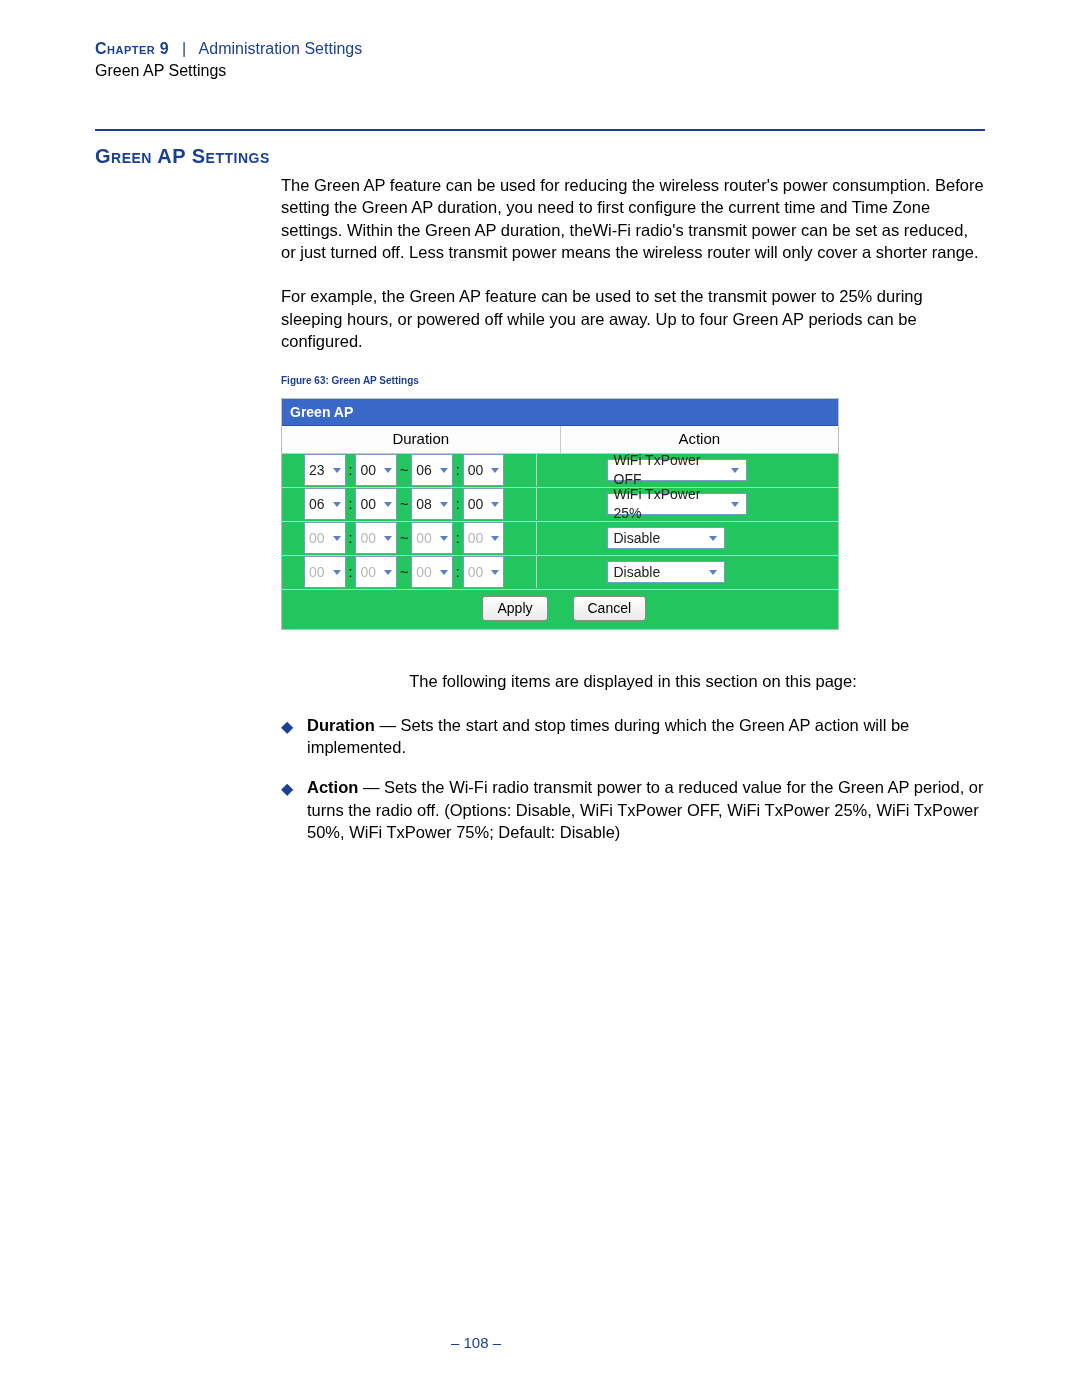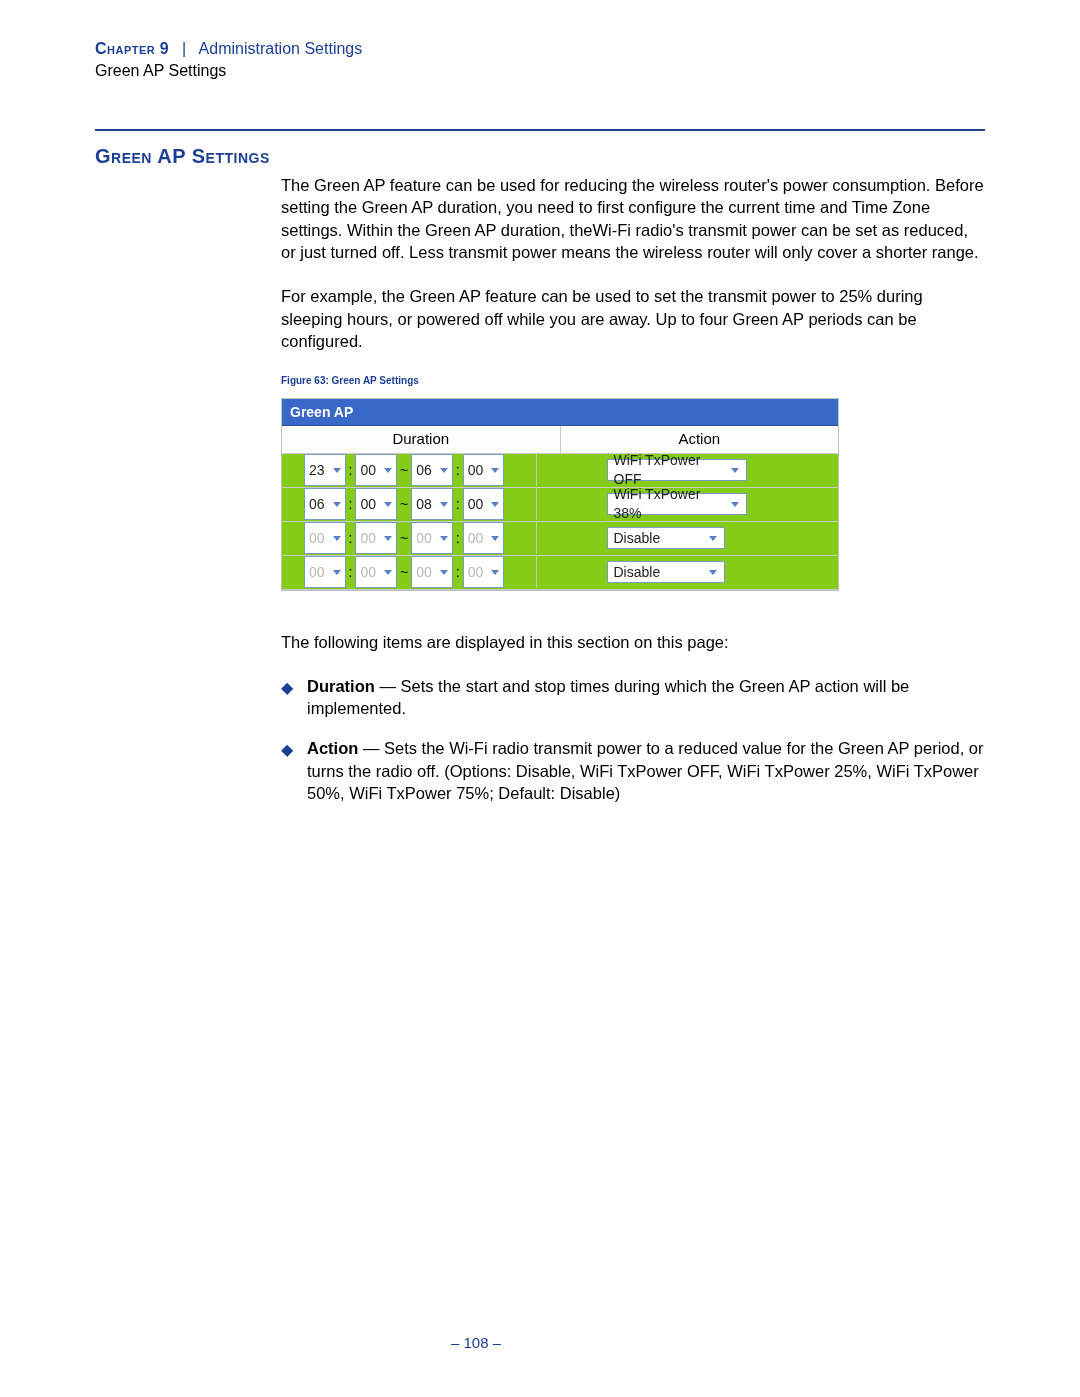--- a/index.html
+++ b/index.html
@@ -63,21 +63,21 @@
   .figure-caption {
     color: #1b3f94;
     font-weight: bold;
     font-size: 10px;
     margin-bottom: 10px;
   }
   
   .shot {
     border: 1px solid #bfbfbf;
     width: 558px;
-    background: #84cc16;
+    background: #22c55e;
     box-sizing: border-box;
     margin-bottom: 40px;
   }
   .shot-title {
     background: #3a68c8;
     color: #fff;
     font-weight: bold;
     font-size: 14px;
     padding: 4px 8px;
     border-bottom: 1px solid #2a4e9e;
@@ -186,20 +186,21 @@
   .ui-btn {
     border: 1px solid #8a8a8a;
     border-radius: 3px;
     background: linear-gradient(#ffffff, #eaeaea);
     font-size: 14px;
     padding: 2px 14px;
     color: #000;
   }
   .intro-line {
     margin: 0 0 14px 0;
+    text-align: center;
   }
   ul.diamonds {
     list-style: none;
     padding: 0;
     margin: 0;
   }
   ul.diamonds li {
     position: relative;
     padding-left: 26px;
     margin-bottom: 18px;
@@ -305,21 +306,21 @@
               <span class="chev"></span>
             </span>
           <span class="sep">:</span>
           <span class="tsel">
               <span>00</span>
               <span class="chev"></span>
             </span>
         </div>
         <div class="shot-cell right">
           <span class="action-sel">
-              <span>WiFi TxPower 38%</span>
+              <span>WiFi TxPower 25%</span>
               <span class="chevbox">
                 <span class="chev"></span>
               </span>
             </span>
         </div>
       </div>
 
       <div class="shot-row">
         <div class="shot-cell left">
           <span class="tsel disabled">
@@ -377,20 +378,28 @@
         <div class="shot-cell right">
           <span class="action-sel disabled">
               <span>Disable</span>
               <span class="chevbox">
                 <span class="chev"></span>
               </span>
             </span>
         </div>
       </div>
 
+      <div class="btn-row">
+        <div class="half left">
+          <span class="ui-btn">Apply</span>
+        </div>
+        <div class="half right">
+          <span class="ui-btn">Cancel</span>
+        </div>
+      </div>
     </div>
 
     <p class="intro-line">The following items are displayed in this section on this page:</p>
 
     <ul class="diamonds">
       <li>
         <span class="bullet">◆</span>
         <span class="label-strong">Duration</span><span> — Sets the start and stop times during which the Green AP action will be implemented.</span>
       </li>
       <li>

